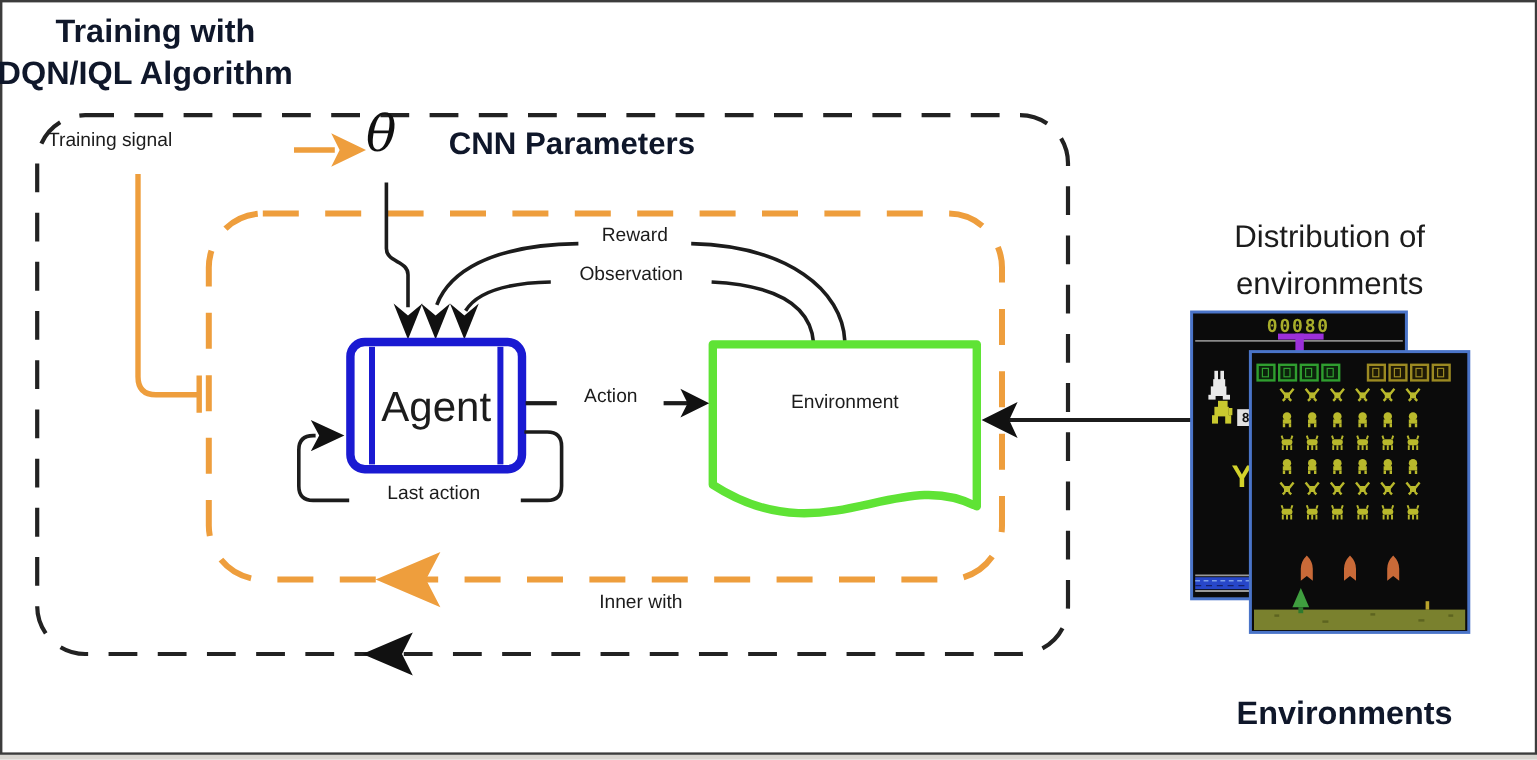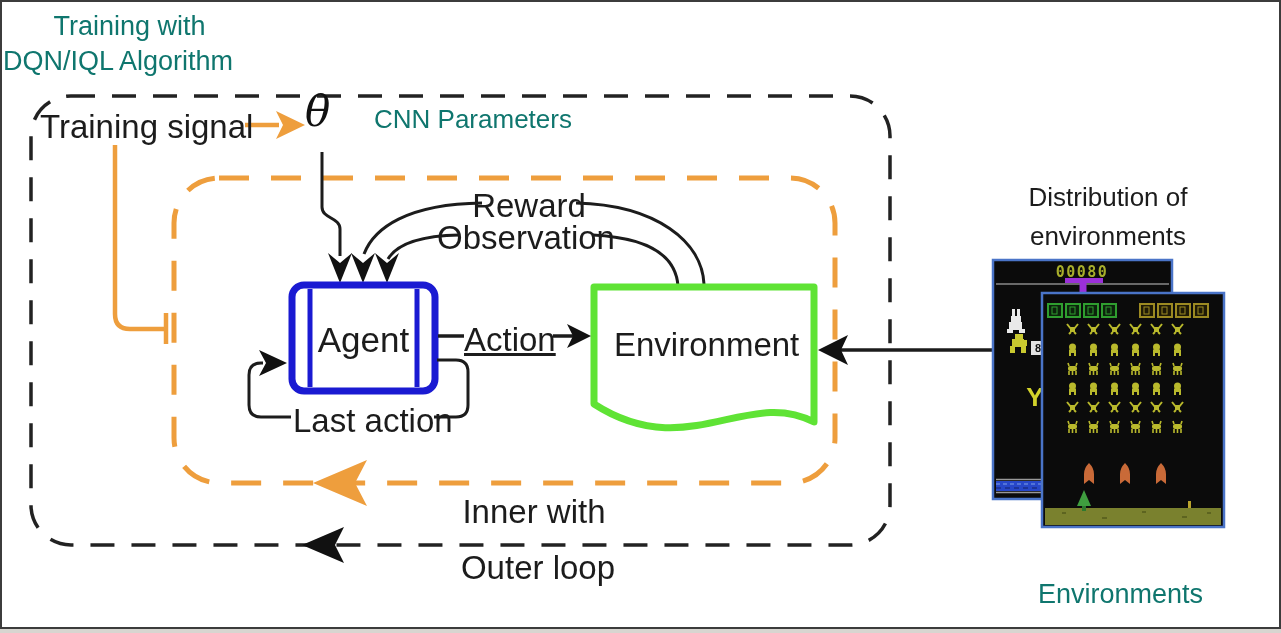--- a/index.html
+++ b/index.html
@@ -8,23 +8,23 @@
     background:#d8d5d0;
     font-family:"Liberation Sans",sans-serif;
   }
   .canvas{
     position:relative;width:1277px;height:625px;
     background:#ffffff;border:2px solid #3c3c3c;
   }
   .layer{position:absolute;left:0;top:0;z-index:1;}
   .lbl{
     position:absolute;z-index:2;color:#1c1c1c;
-    font-size:33px;line-height:1.05;text-align:center;white-space:nowrap;
-  }
-  .purple{color:#0f766e;font-weight:normal;}
+    font-size:16px;line-height:1.05;text-align:center;white-space:nowrap;
+  }
+  .purple{color:#0f172a;font-weight:bold;}
   .big{font-size:27px;}
   .theta{
     font-family:"DejaVu Serif",serif;font-style:italic;
     font-size:42px;color:#101010;
   }
 </style>
 </head>
 <body>
 
 <div class="canvas">
@@ -232,25 +232,24 @@
 
   <div class="lbl" style="left:38px;top:108px;">Training signal</div>
 
   <div class="lbl theta" style="left:303px;top:88px;">θ</div>
   <div class="lbl purple" style="left:348px;top:104px;font-size:26px;margin-left:24px;">CNN Parameters</div>
 
   <div class="lbl" style="left:452px;top:187px;width:150px;">Reward</div>
   <div class="lbl" style="left:434px;top:219px;width:180px;">Observation</div>
 
   <div class="lbl" style="left:295px;top:320px;width:133px;font-size:35px;">Agent</div>
-  <div class="lbl" style="left:462px;top:321px;width:90px;text-decoration:underline;">Action</div>
+  <div class="lbl" style="left:462px;top:321px;width:90px;">Action</div>
   <div class="lbl" style="left:612px;top:326px;width:180px;">Environment</div>
   <div class="lbl" style="left:291px;top:402px;width:137px;">Last action</div>
 
   <div class="lbl" style="left:452px;top:493px;width:160px;">Inner with</div>
-  <div class="lbl" style="left:456px;top:549px;width:160px;">Outer loop</div>
 
   <div class="lbl" style="left:1006px;top:182px;width:200px;font-size:26px;">Distribution of</div>
   <div class="lbl" style="left:1006px;top:221px;width:200px;font-size:26px;">environments</div>
 
   <div class="lbl purple big" style="left:976px;top:578px;width:285px;">Environments</div>
 
 </div>
 
 </body></html>

